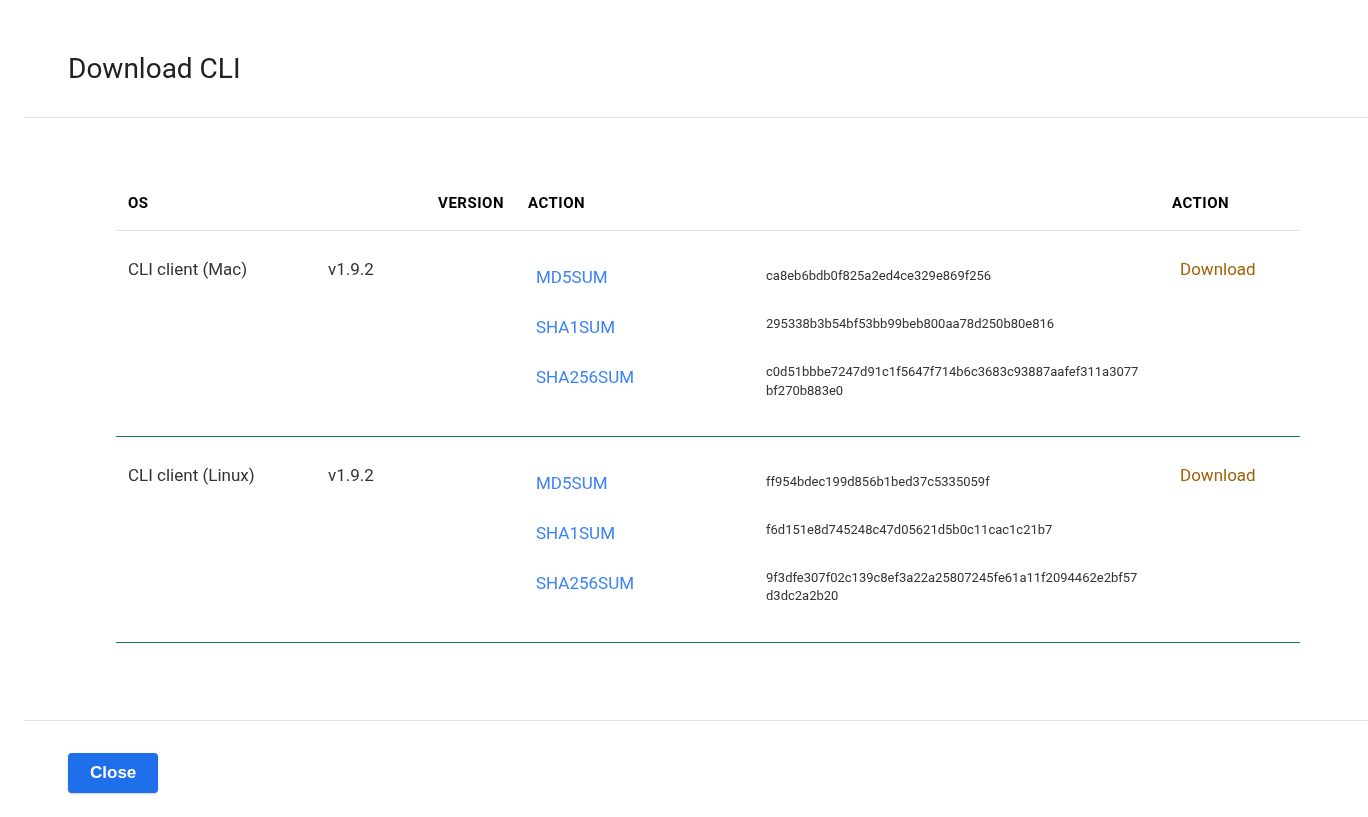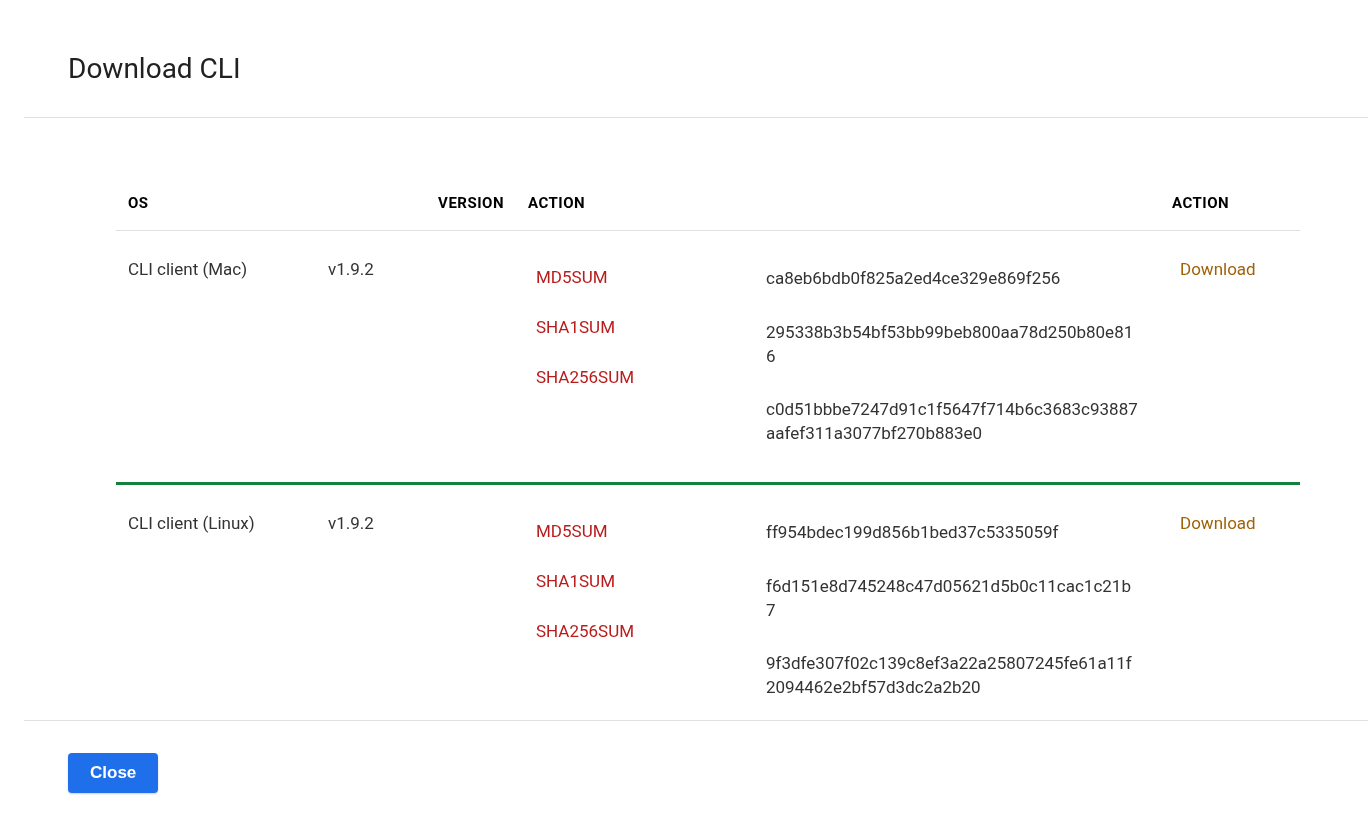--- a/index.html
+++ b/index.html
@@ -43,35 +43,35 @@
       font-size: 15px;
       font-weight: 700;
       letter-spacing: 0.5px;
       color: #000;
       padding: 52px 12px 18px;
       border-bottom: 1px solid #e0e0e0;
     }
     tbody td {
       vertical-align: top;
       padding: 28px 12px;
-      border-bottom: 3px solid #15803d;
+      border-bottom: 1px solid #15803d;
       font-size: 17px;
       color: #333;
     }
     .checksum-label {
-      color: #b91c1c;
+      color: #3b82f6;
       font-size: 17px;
       padding-bottom: 22px;
     }
     .checksum-label:last-child {
       padding-bottom: 0;
     }
     .checksum-value {
       color: #333;
-      font-size: 17px;
+      font-size: 13px;
       padding-bottom: 22px;
       word-break: break-all;
       line-height: 1.4;
       max-width: 500px;
     }
     .checksum-value:last-child {
       padding-bottom: 0;
     }
     .download-link {
       color: #a16207;

